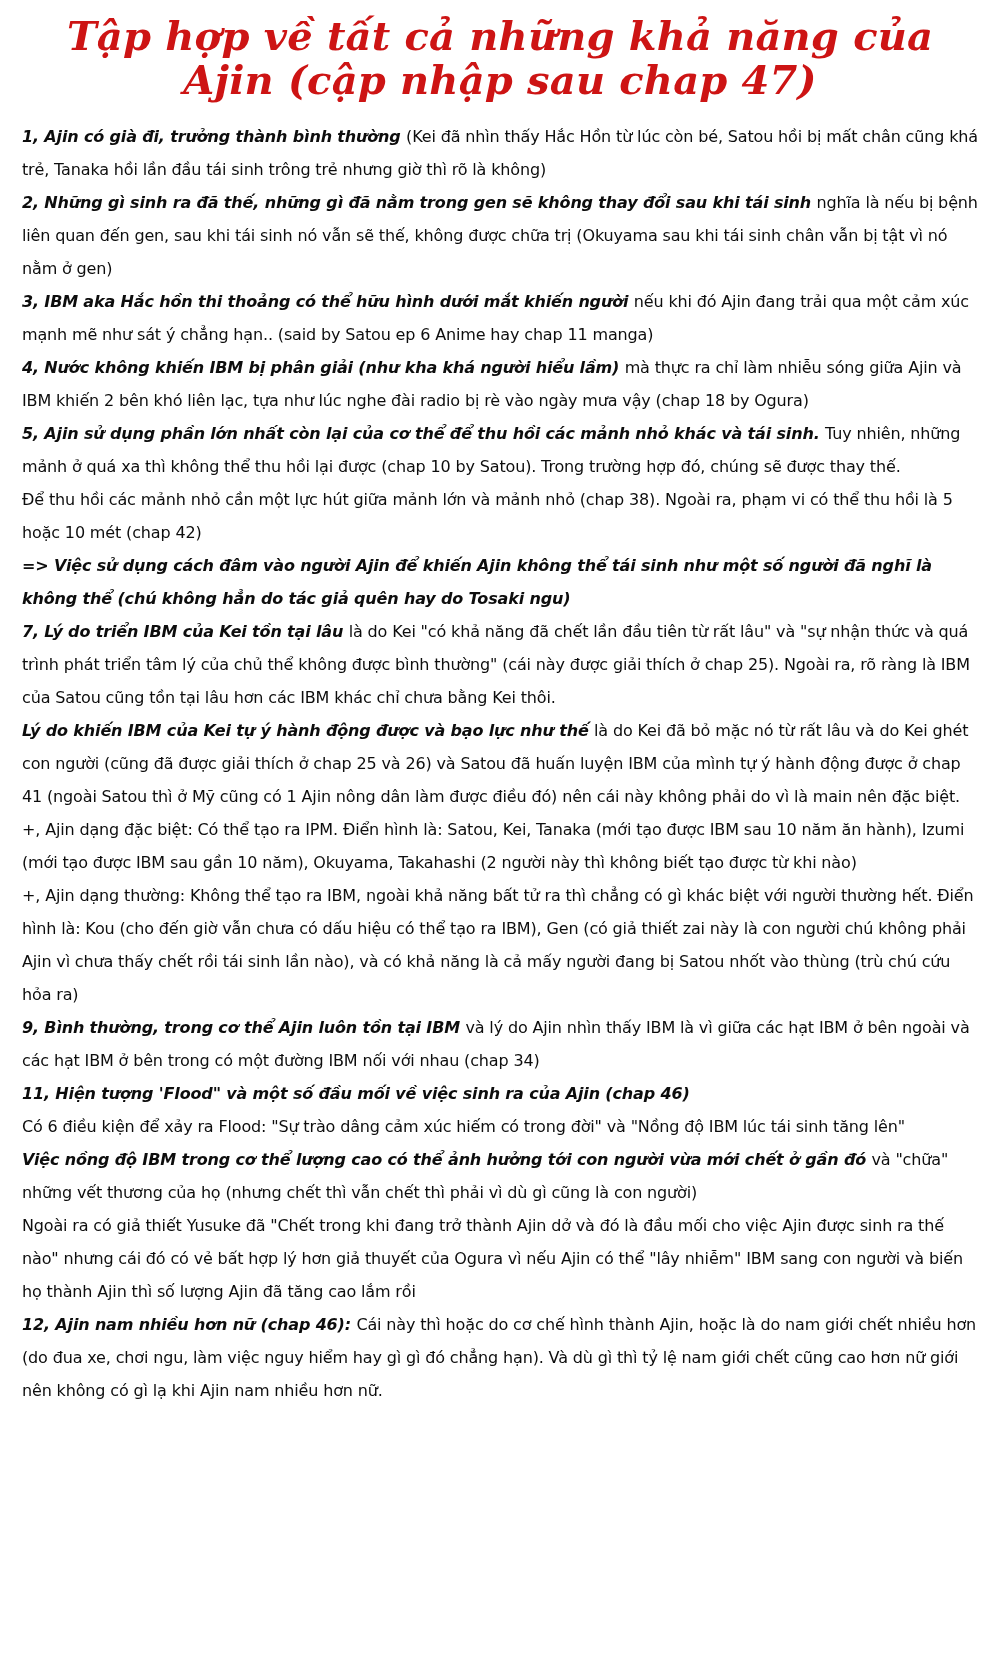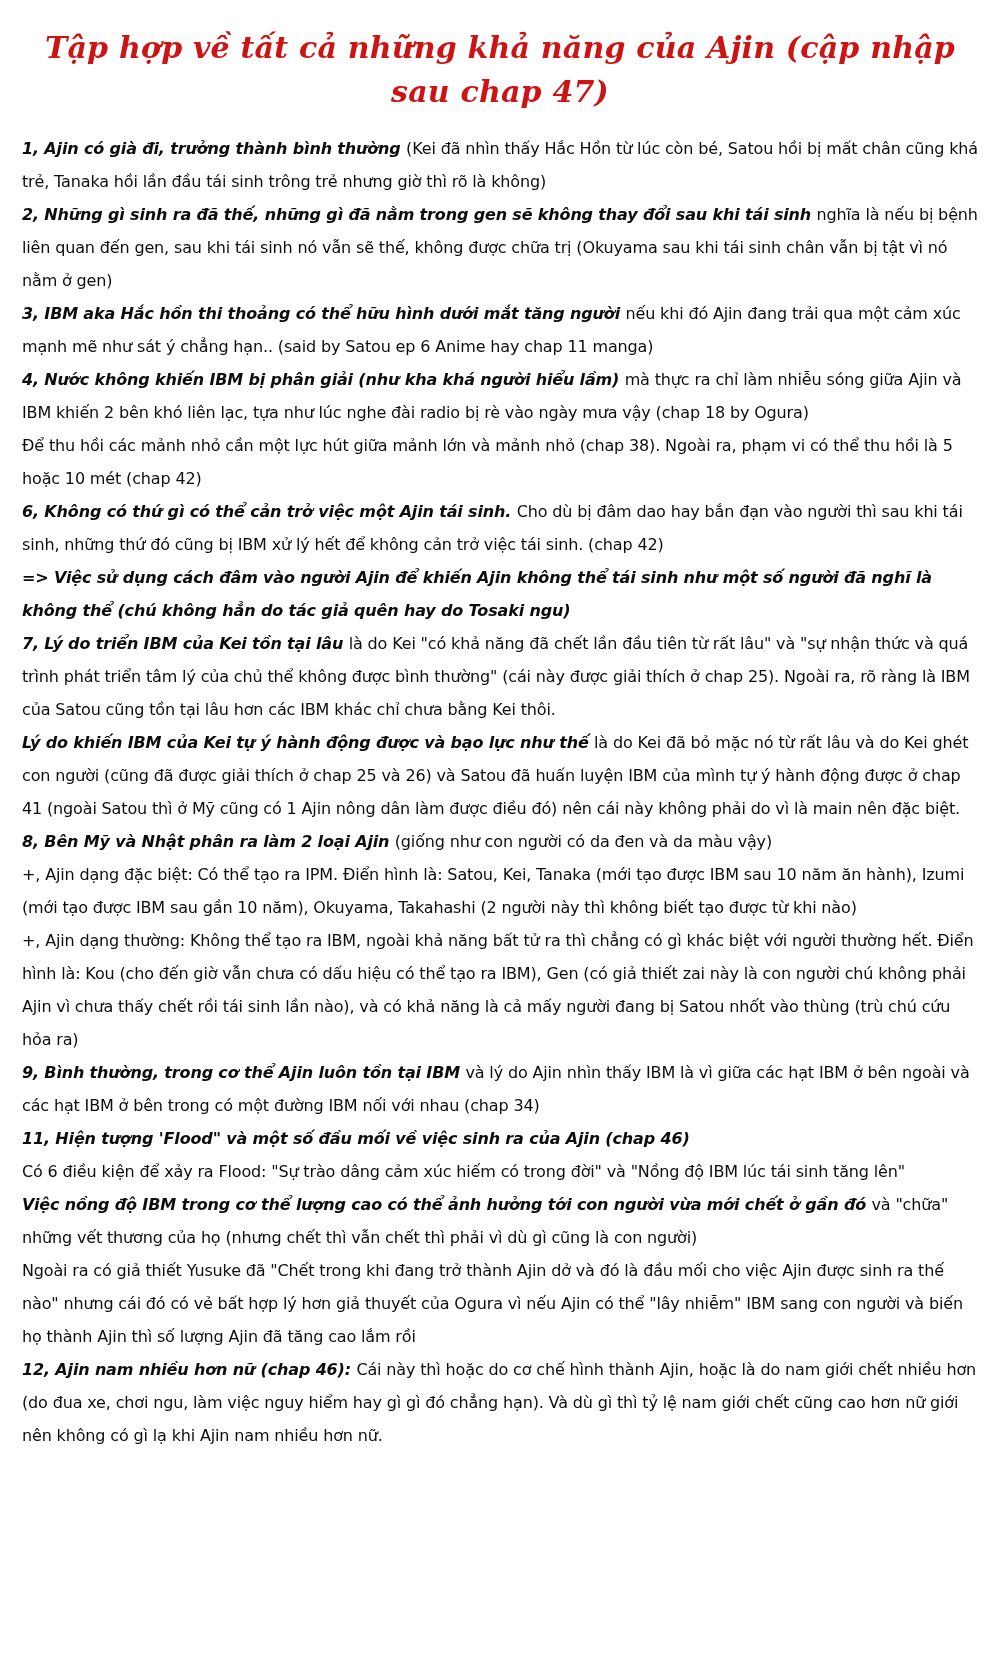--- a/index.html
+++ b/index.html
@@ -14,24 +14,24 @@
     width: 1000px;
     height: 1669px;
     box-sizing: border-box;
     padding: 14px 22px 10px 22px;
   }
   .title {
     text-align: center;
     font-family: "DejaVu Serif", serif;
     font-weight: bold;
     font-style: italic;
-    font-size: 30px;
+    font-size: 40px;
     line-height: 44px;
     color: #cd1414;
-    margin: 12px 0 18px 0;
+    margin: 0 0 18px 0;
     letter-spacing: 0.2px;
   }
   .para {
     font-size: 16px;
     line-height: 33px;
     letter-spacing: -0.15px;
     color: #0d0d0d;
     text-align: left;
   }
   .para .lead {
@@ -40,28 +40,27 @@
   }
 </style>
 </head>
 <body>
 
 <div class="page">
   <h1 class="title">Tập hợp về tất cả những khả năng của Ajin (cập nhập sau chap 47)</h1>
   <div>
       <div class="para "><span class="lead">1, Ajin có già đi, trưởng thành bình thường </span><span class="reg">(Kei đã nhìn thấy Hắc Hồn từ lúc còn bé, Satou hồi bị mất chân cũng khá trẻ, Tanaka hồi lần đầu tái sinh trông trẻ nhưng giờ thì rõ là không)</span></div>
       <div class="para "><span class="lead">2, Những gì sinh ra đã thế, những gì đã nằm trong gen sẽ không thay đổi sau khi tái sinh </span><span class="reg">nghĩa là nếu bị bệnh liên quan đến gen, sau khi tái sinh nó vẫn sẽ thế, không được chữa trị (Okuyama sau khi tái sinh chân vẫn bị tật vì nó nằm ở gen)</span></div>
-      <div class="para "><span class="lead">3, IBM aka Hắc hồn thi thoảng có thể hữu hình dưới mắt tăng người </span><span class="reg">nếu khi đó Ajin đang trải qua một cảm xúc mạnh mẽ như sát ý chẳng hạn.. (said by Satou ep 6 Anime hay chap 11 manga)</span></div>
+      <div class="para "><span class="lead">3, IBM aka Hắc hồn thi thoảng có thể hữu hình dưới mắt khiến người </span><span class="reg">nếu khi đó Ajin đang trải qua một cảm xúc mạnh mẽ như sát ý chẳng hạn.. (said by Satou ep 6 Anime hay chap 11 manga)</span></div>
       <div class="para "><span class="lead">4, Nước không khiến IBM bị phân giải (như kha khá người hiểu lầm) </span><span class="reg">mà thực ra chỉ làm nhiễu sóng giữa Ajin và IBM khiến 2 bên khó liên lạc, tựa như lúc nghe đài radio bị rè vào ngày mưa vậy (chap 18 by Ogura)</span></div>
+      <div class="para "><span class="lead">5, Ajin sử dụng phần lớn nhất còn lại của cơ thể để thu hồi các mảnh nhỏ khác và tái sinh. </span><span class="reg">Tuy nhiên, những mảnh ở quá xa thì không thể thu hồi lại được (chap 10 by Satou). Trong trường hợp đó, chúng sẽ được thay thế.</span></div>
       <div class="para "><span class="reg">Để thu hồi các mảnh nhỏ cần một lực hút giữa mảnh lớn và mảnh nhỏ (chap 38). Ngoài ra, phạm vi có thể thu hồi là 5 hoặc 10 mét (chap 42)</span></div>
-      <div class="para "><span class="lead">6, Không có thứ gì có thể cản trở việc một Ajin tái sinh. </span><span class="reg">Cho dù bị đâm dao hay bắn đạn vào người thì sau khi tái sinh, những thứ đó cũng bị IBM xử lý hết để không cản trở việc tái sinh. (chap 42)</span></div>
       <div class="para "><span class="lead">=&gt; Việc sử dụng cách đâm vào người Ajin để khiến Ajin không thể tái sinh như một số người đã nghĩ là không thể (chú không hẳn do tác giả quên hay do Tosaki ngu)</span></div>
       <div class="para "><span class="lead">7,  Lý do triển IBM của Kei tồn tại lâu </span><span class="reg">là do Kei "có khả năng đã chết lần đầu tiên từ rất lâu" và "sự nhận thức và quá trình phát triển tâm lý của chủ thể không được bình thường" (cái này được giải thích ở chap 25). Ngoài ra, rõ ràng là IBM của Satou cũng tồn tại lâu hơn các IBM khác chỉ chưa bằng Kei thôi.</span></div>
       <div class="para "><span class="lead">Lý do khiến IBM của Kei tự ý hành động được và bạo lực như thế </span><span class="reg">là do Kei đã bỏ mặc nó từ rất lâu và do Kei ghét con người (cũng đã được giải thích ở chap 25 và 26) và Satou đã huấn luyện IBM của mình tự ý hành động được ở chap 41 (ngoài Satou thì ở Mỹ cũng có 1 Ajin nông dân làm được điều đó) nên cái này không phải do vì là main nên đặc biệt.</span></div>
-      <div class="para "><span class="lead">8, Bên Mỹ và Nhật phân ra làm 2 loại Ajin </span><span class="reg">(giống như con người có da đen và da màu vậy)</span></div>
       <div class="para "><span class="reg">+, Ajin dạng đặc biệt: Có thể tạo ra IPM. Điển hình là: Satou, Kei, Tanaka (mới tạo được IBM sau 10 năm ăn hành), Izumi (mới tạo được IBM sau gần 10 năm), Okuyama, Takahashi (2 người này thì không biết tạo được từ khi nào)</span></div>
       <div class="para "><span class="reg">+, Ajin dạng thường: Không thể tạo ra IBM, ngoài khả năng bất tử ra thì chẳng có gì khác biệt với người thường hết. Điển hình là: Kou (cho đến giờ vẫn chưa có dấu hiệu có thể tạo ra IBM), Gen (có giả thiết zai này là con người chú không phải Ajin vì chưa thấy chết rồi tái sinh lần nào), và có khả năng là cả mấy người đang bị Satou nhốt vào thùng (trù chú cứu hỏa ra)</span></div>
       <div class="para "><span class="lead">9, Bình thường, trong cơ thể Ajin luôn tồn tại IBM </span><span class="reg">và lý do Ajin nhìn thấy IBM là vì giữa các hạt IBM ở bên ngoài và các hạt IBM ở bên trong có một đường IBM nối với nhau (chap 34)</span></div>
       <div class="para "><span class="lead">11, Hiện tượng 'Flood" và một số đầu mối về việc sinh ra của Ajin (chap 46)</span></div>
       <div class="para "><span class="reg">Có 6 điều kiện để xảy ra Flood: "Sự trào dâng cảm xúc hiếm có trong đời" và "Nồng độ IBM lúc tái sinh tăng lên"</span></div>
       <div class="para "><span class="lead">Việc nồng độ IBM trong cơ thể lượng cao có thể ảnh hưởng tới con người vừa mới chết ở gần đó </span><span class="reg">và "chữa" những vết thương của họ (nhưng chết thì vẫn chết thì phải vì dù gì cũng là con người)</span></div>
       <div class="para "><span class="reg">Ngoài ra có giả thiết Yusuke đã "Chết trong khi đang trở thành Ajin dở và đó là đầu mối cho việc Ajin được sinh ra thế nào" nhưng cái đó có vẻ bất hợp lý hơn giả thuyết của Ogura vì nếu Ajin có thể "lây nhiễm" IBM sang con người và biến họ thành Ajin thì số lượng Ajin đã tăng cao lắm rồi</span></div>
       <div class="para "><span class="lead">12, Ajin nam nhiều hơn nữ (chap 46): </span><span class="reg">Cái này thì hoặc do cơ chế hình thành Ajin, hoặc là do nam giới chết nhiều hơn (do đua xe, chơi ngu, làm việc nguy hiểm hay gì gì đó chẳng hạn). Và dù gì thì tỷ lệ nam giới chết cũng cao hơn nữ giới nên không có gì lạ khi Ajin nam nhiều hơn nữ.</span></div>
     </div>
 </div>

